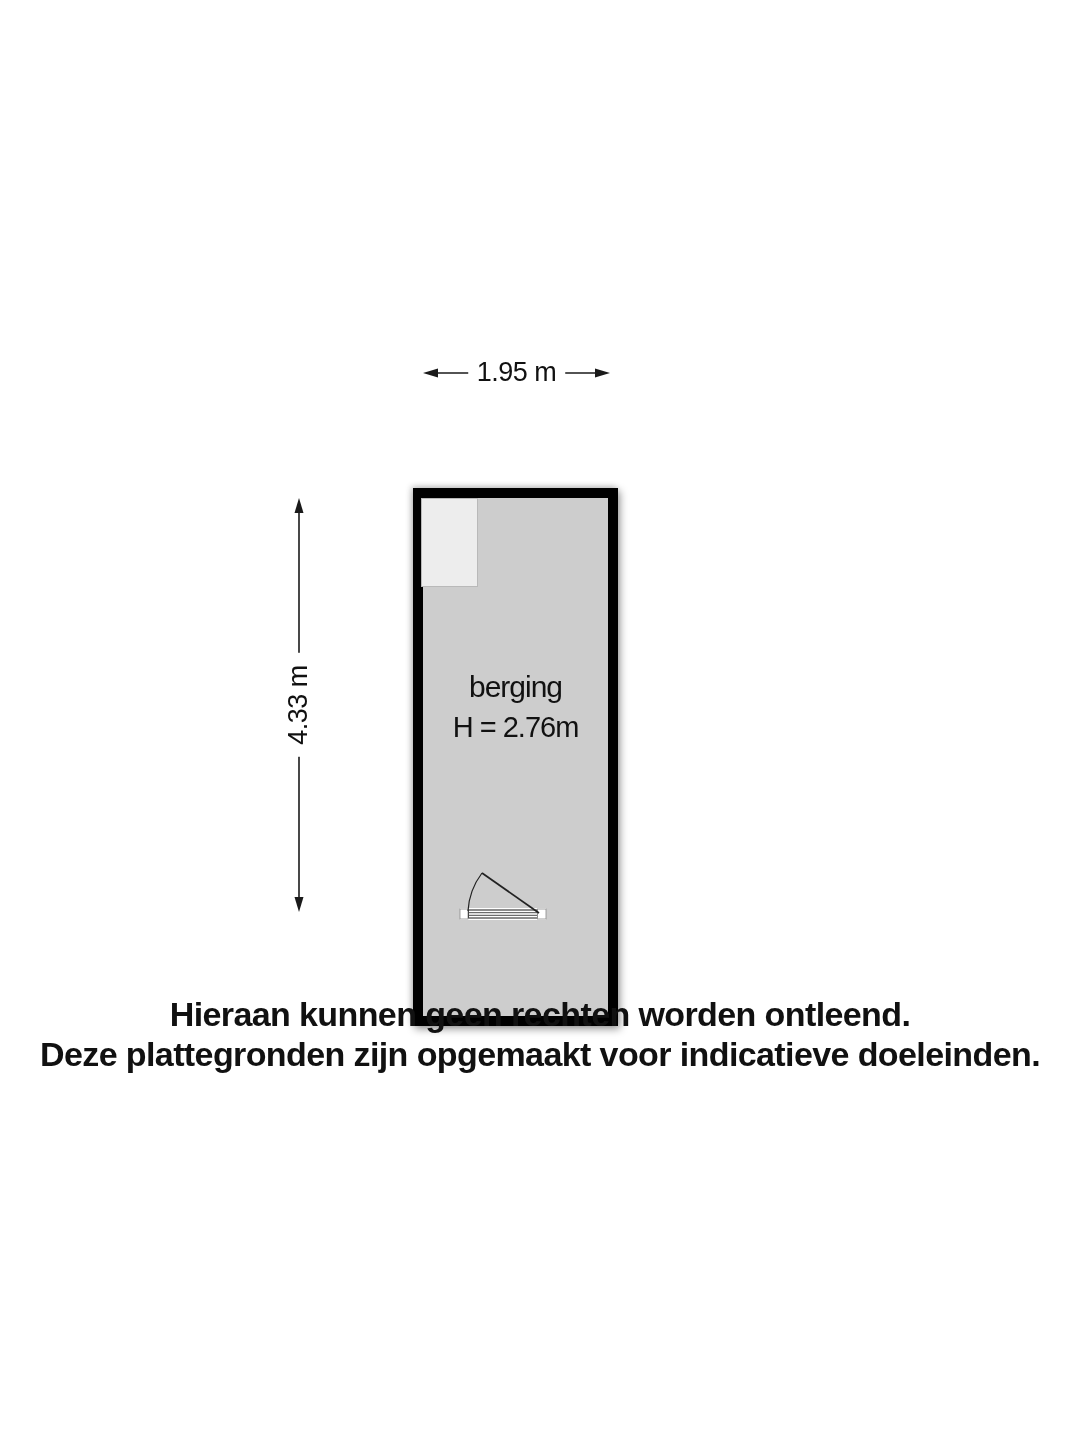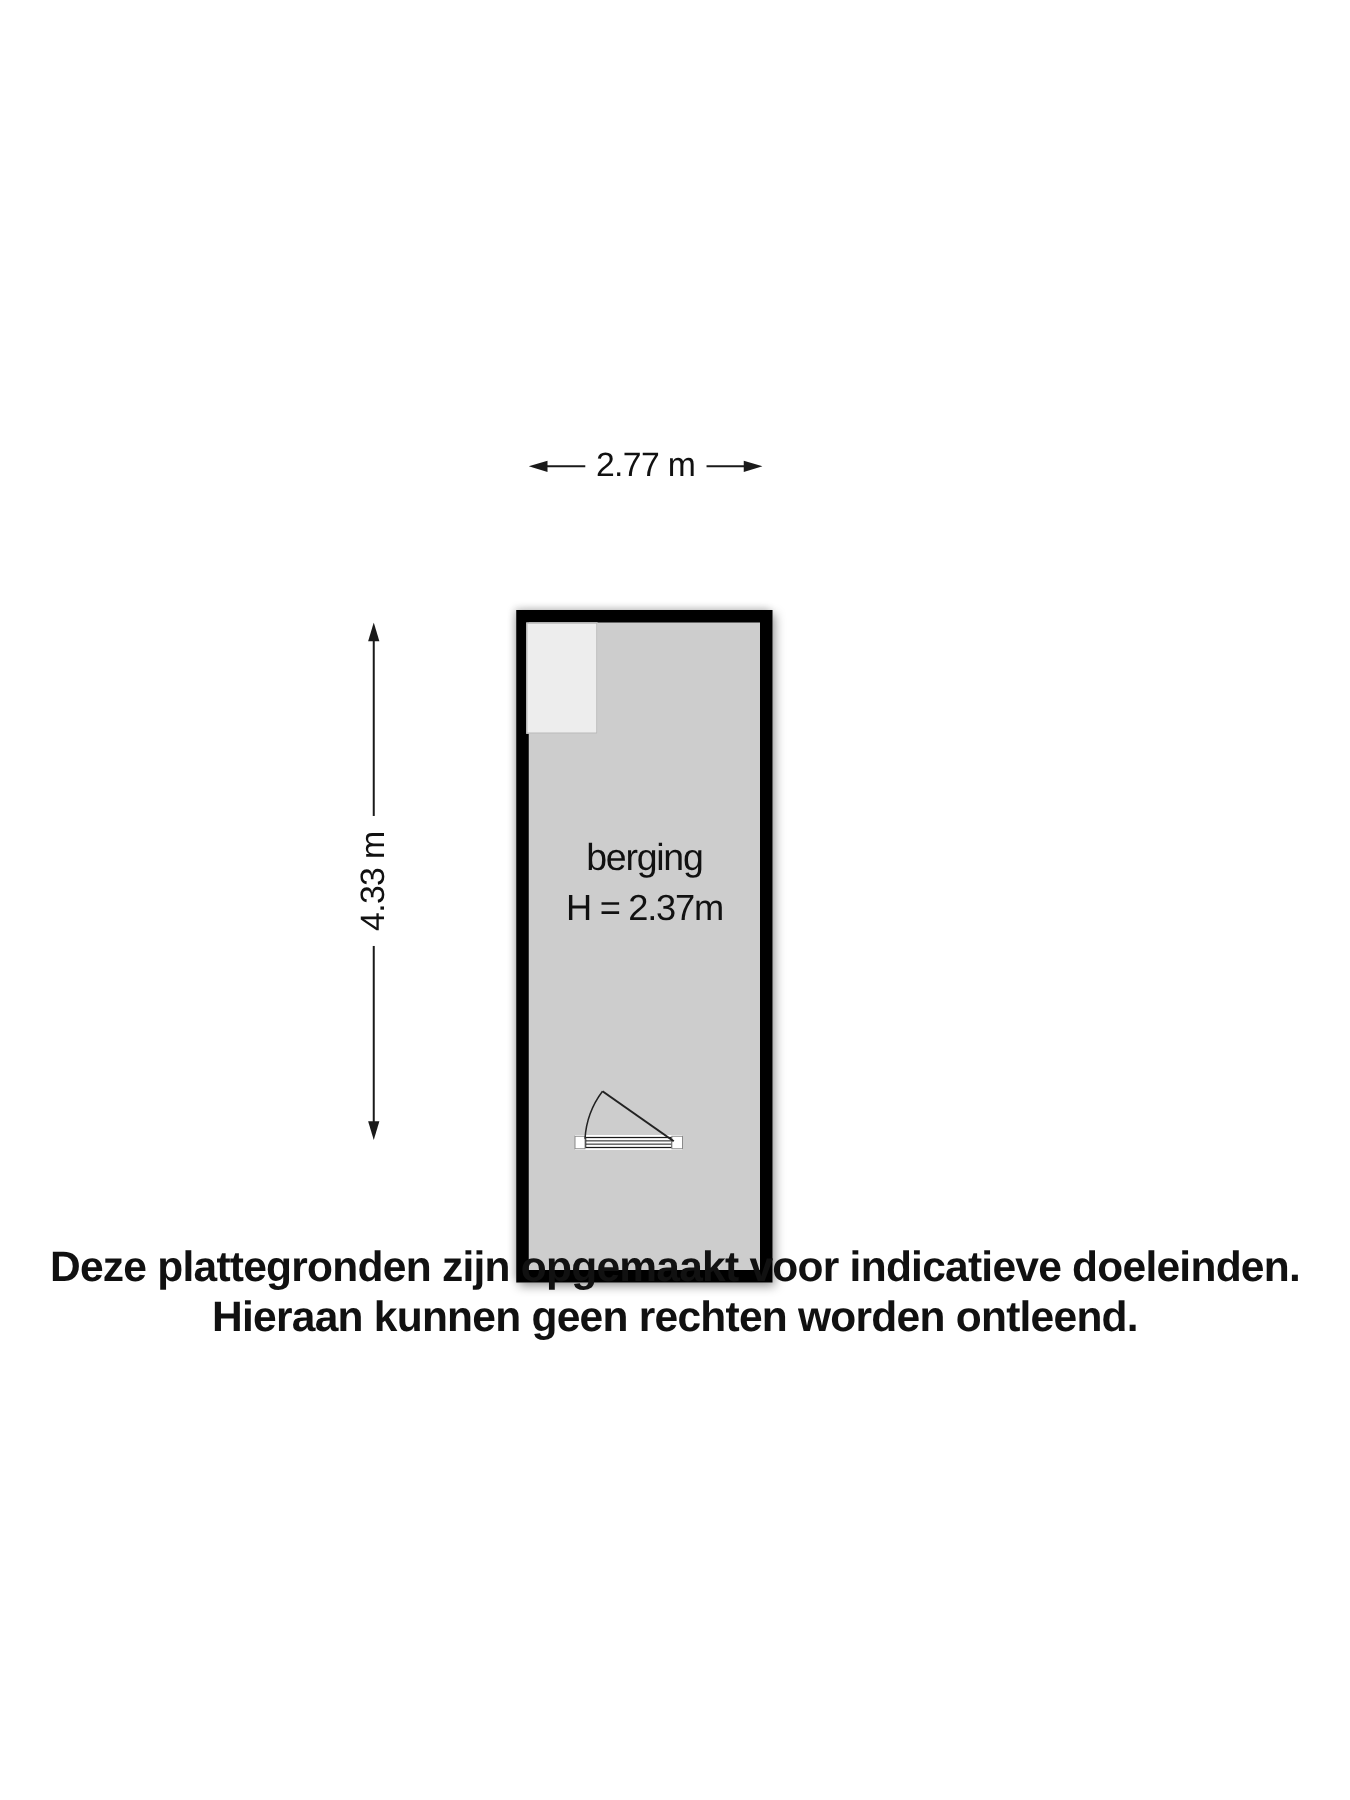--- a/index.html
+++ b/index.html
@@ -97,21 +97,21 @@
 </style>
 </head>
 <body>
 
 <div class="abs dim-h">
   <svg width="187" height="28" viewBox="0 0 187 28">
     <line class="dim-stroke" x1="13" y1="14" x2="174" y2="14"></line>
     <polygon class="dim-head" points="0,14 15,9.5 15,18.5"></polygon>
     <polygon class="dim-head" points="187,14 172,9.5 172,18.5"></polygon>
   </svg>
-  <span class="dim-label">2.77 m</span>
+  <span class="dim-label">1.95 m</span>
 </div>
 
 <div class="abs dim-v">
   <svg width="24" height="414" viewBox="0 0 24 414">
     <line class="dim-stroke" x1="12" y1="13" x2="12" y2="401"></line>
     <polygon class="dim-head" points="12,0 7.5,15 16.5,15"></polygon>
     <polygon class="dim-head" points="12,414 7.5,399 16.5,399"></polygon>
   </svg>
   <span class="dim-label">4.33 m</span>
 </div>
@@ -129,20 +129,20 @@
       <rect class="jamb" x="124.5" y="421" width="8.5" height="10"></rect>
     </g>
     <g>
       <line class="door-stroke" x1="126" y1="425" x2="69" y2="385" stroke-width="1.7"></line>
       <path class="door-stroke" d="M 69 385 A 70 70 0 0 0 55 423" stroke-width="1.2"></path>
     </g>
   </svg>
 
   <div class="room-label">
     <div class="room-name">berging</div>
-    <div class="room-height">H = 2.37m</div>
+    <div class="room-height">H = 2.76m</div>
   </div>
 </div>
 
 <div class="abs disclaimer">
+  <div>Hieraan kunnen geen rechten worden ontleend.</div>
   <div>Deze plattegronden zijn opgemaakt voor indicatieve doeleinden.</div>
-  <div>Hieraan kunnen geen rechten worden ontleend.</div>
 </div>
 
 </body></html>

